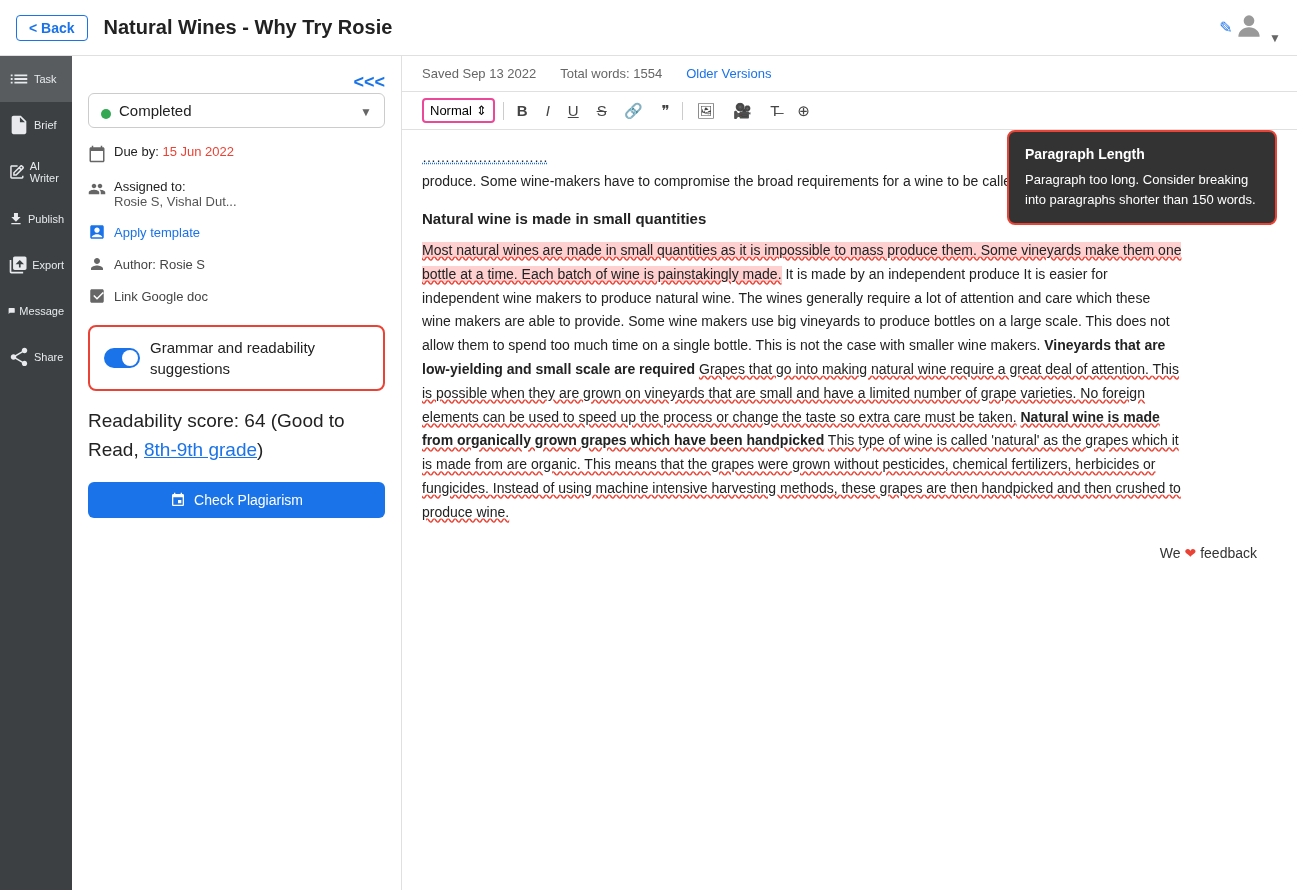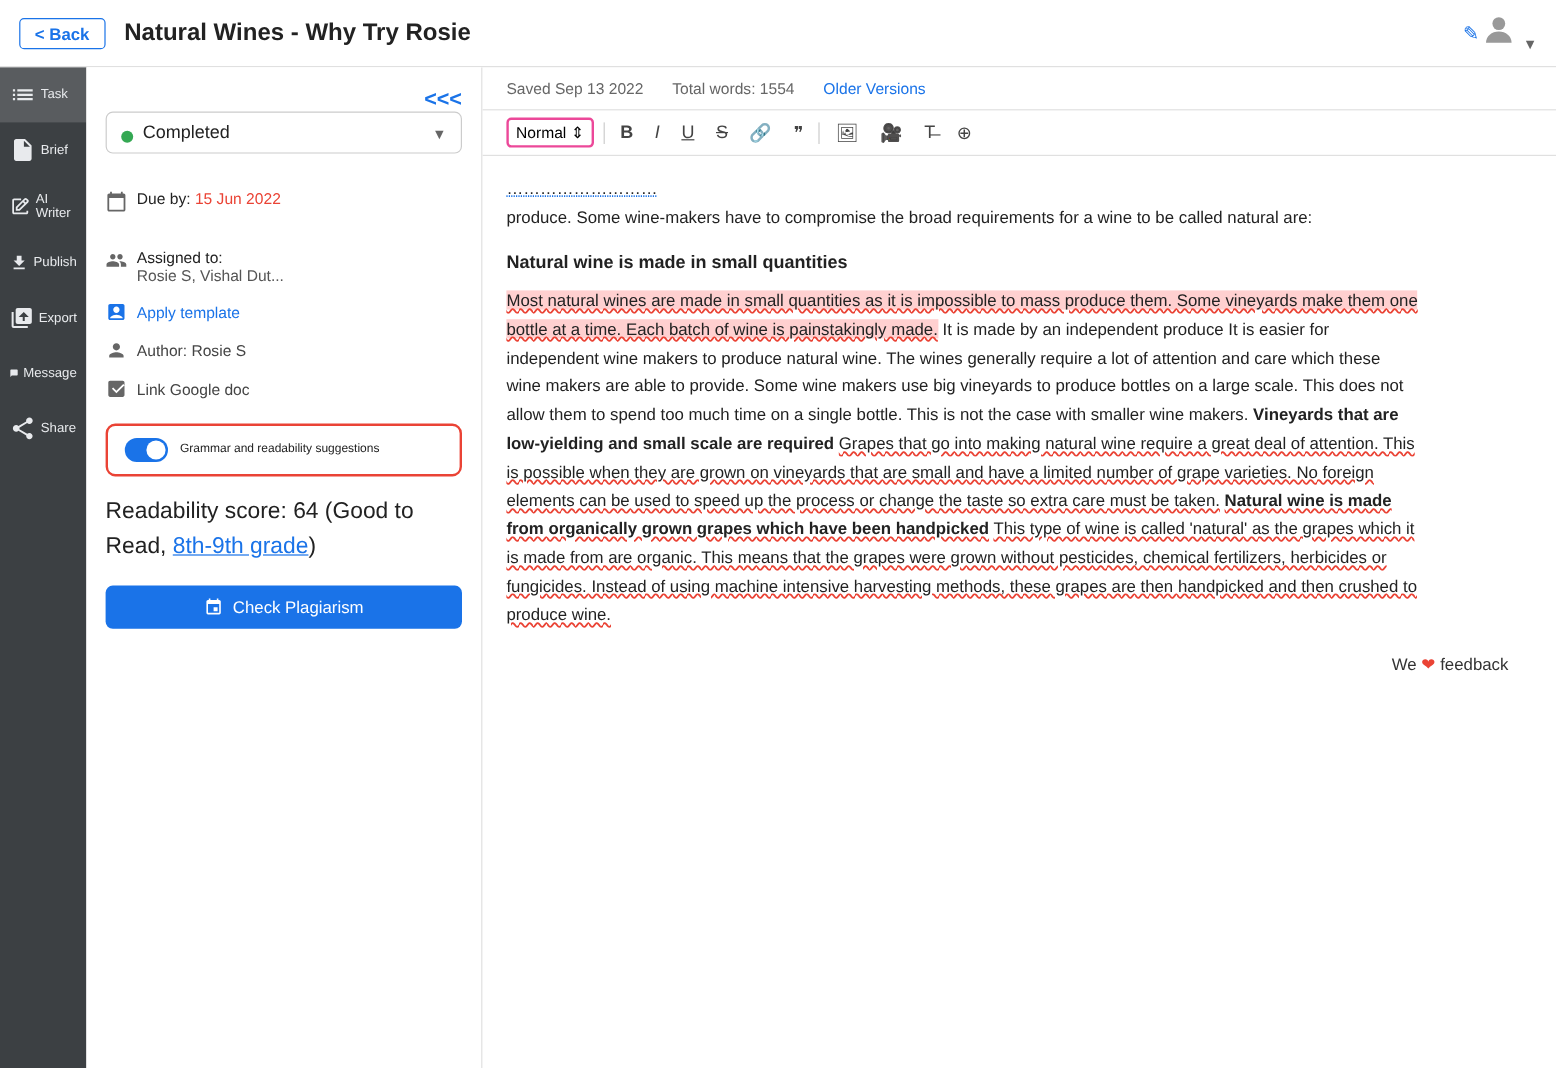--- a/index.html
+++ b/index.html
@@ -52,21 +52,21 @@
       display: flex; align-items: flex-end; gap: 8px;
       border: 1px solid #ccc; border-radius: 6px; padding: 8px 12px;
       margin-top: 8px; cursor: pointer; background: #fff; width: 100%;
     }
     .status-dot { width: 10px; height: 10px; border-radius: 50%; background: #34a853; flex-shrink: 0; }
     .status-label { font-size: 15px; color: #222; flex: 1; }
     .chevron { color: #666; font-size: 12px; }
 
     .info-row {
       display: flex; align-items: flex-start; gap: 8px;
-      margin-top: 30px; color: #444; font-size: 13px;
+      margin-top: 16px; color: #444; font-size: 13px;
     }
     .info-row svg { width: 18px; height: 18px; fill: #666; flex-shrink: 0; margin-top: 1px; }
     .info-label { color: #222; }
     .due-date { color: #ea4335; font-weight: 500; }
     .assigned-names { color: #555; }
 
     .apply-template {
       display: flex; align-items: center; gap: 8px;
       margin-top: 14px; color: #1a73e8; font-size: 13px; cursor: pointer;
     }
@@ -84,21 +84,21 @@
       display: flex; align-items: center; gap: 10px; margin-top: 20px;
     }
     .toggle-switch {
       width: 36px; height: 20px; background: #1a73e8; border-radius: 10px;
       position: relative; cursor: pointer; flex-shrink: 0;
     }
     .toggle-knob {
       width: 16px; height: 16px; background: #fff; border-radius: 50%;
       position: absolute; top: 2px; right: 2px;
     }
-    .grammar-label { font-size: 10px; color: #222; line-height: 1.4; }
+    .grammar-label { font-size: 15px; color: #222; line-height: 1.4; }
 
     .readability-score {
       margin-top: 16px; font-size: 19px; color: #222; line-height: 1.5;
     }
     .readability-link { color: #1a73e8; text-decoration: underline; cursor: pointer; }
 
     .check-plagiarism-btn {
       background: #1a73e8; color: #fff; border: none; border-radius: 6px;
       padding: 10px 20px; font-size: 14px; cursor: pointer; margin-top: 18px;
       display: flex; align-items: center; gap: 8px; width: 100%; justify-content: center;
@@ -315,20 +315,24 @@
       <button class="toolbar-btn">❞</button>
       <div class="divider"></div>
       <button class="toolbar-btn">🖼</button>
       <button class="toolbar-btn">🎥</button>
       <button class="toolbar-btn">T̶</button>
       <button class="toolbar-btn">⊕</button>
     </div>
 
     <div class="editor-area">
 
+      <div class="tooltip-box">
+        <div class="tooltip-title">Paragraph Length</div>
+        <div class="tooltip-body">Paragraph too long. Consider breaking into paragraphs shorter than 150 words.</div>
+      </div>
 
       <div class="editor-content">
         <p>
           <span class="underline-blue">………………………</span><br>
           <span>produce. Some wine-makers have to compromise the broad requirements for a wine to be called natural are:</span>
         </p>
 
         <h3>
           <span>Natural wine is made in small quantities</span>
         </h3>

